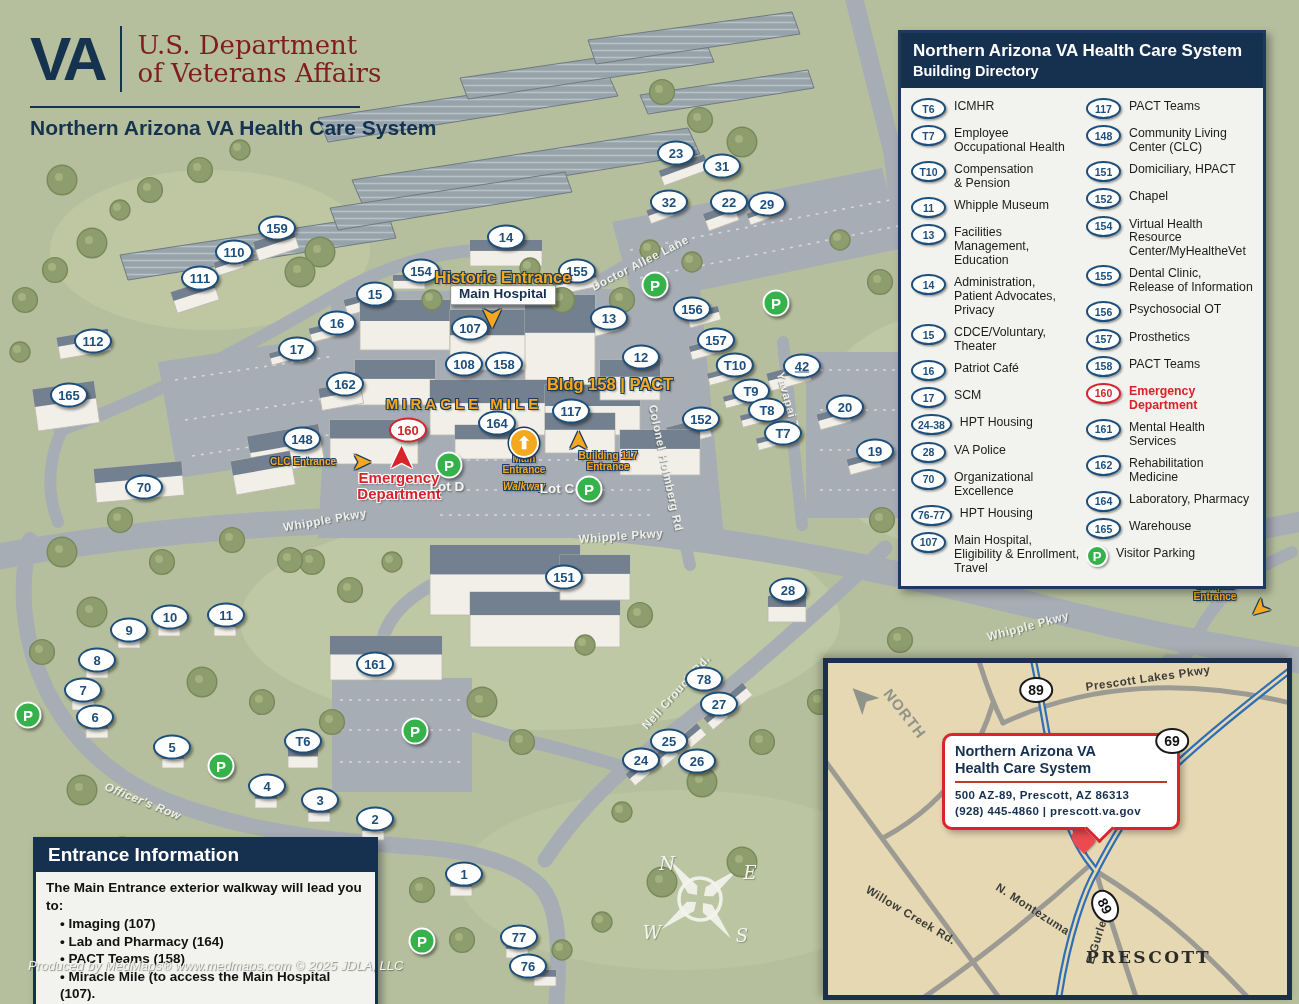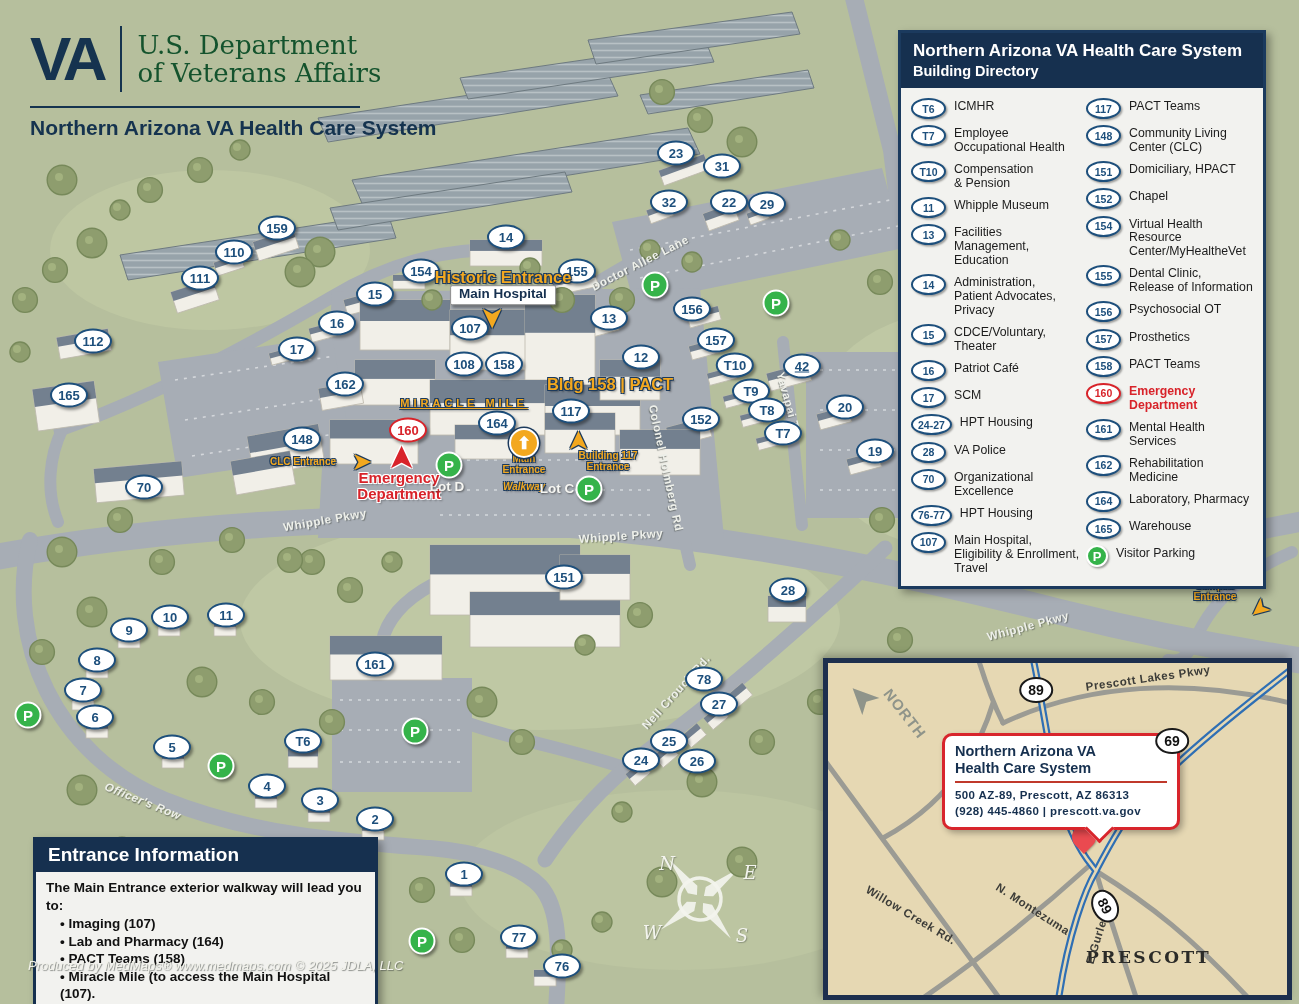--- a/index.html
+++ b/index.html
@@ -5,21 +5,21 @@
   html,body{margin:0;padding:0;background:#8f9777;}
   .canvas{position:relative;width:1299px;height:1004px;overflow:hidden;
     background:#b6bf9d;font-family:"Liberation Sans",sans-serif;}
   .canvas svg.base{position:absolute;left:0;top:0;z-index:1;}
 
   
   .hdr{position:absolute;left:30px;top:26px;z-index:8;color:#15334f;}
   .hdr-row{display:flex;align-items:center;gap:16px;}
   .va-logo{font-size:62px;font-weight:800;letter-spacing:-4px;color:#15334f;line-height:1;}
   .hdr-sep{width:2px;height:66px;background:#15334f;}
-  .hdr-dept{font-family:"DejaVu Serif",serif;font-size:26px;line-height:1.08;color:#14532d;}
+  .hdr-dept{font-family:"DejaVu Serif",serif;font-size:26px;line-height:1.08;color:#7f1d1d;}
   .hdr-rule{width:330px;height:2px;background:#15334f;margin:14px 0 8px 0;}
   .hdr-sub{font-size:21px;font-weight:700;color:#15334f;}
 
   
   .dir{position:absolute;left:898px;top:30px;width:368px;z-index:9;
     border:3px solid #1b3a5e;background:#f2f2ef;box-shadow:4px 4px 8px rgba(0,0,0,.35);box-sizing:border-box;}
   .dir-head{background:#16304f;color:#fff;padding:8px 12px 9px 12px;}
   .dir-title{font-size:17px;font-weight:800;}
   .dir-sub{font-size:14.5px;font-weight:700;margin-top:2px;}
   .dir-body{display:flex;gap:6px;padding:10px 8px 10px 10px;}
@@ -42,21 +42,21 @@
   .badge.red{border-color:#d8232a;color:#d8232a;}
   .pbadge{position:absolute;transform:translate(-50%,-50%);width:27px;height:27px;border-radius:50%;
     background:#35b34a;border:2.5px solid #fff;color:#fff;font-weight:800;font-size:15px;
     display:flex;align-items:center;justify-content:center;z-index:5;box-shadow:2px 2.5px 3px rgba(0,0,0,.4);box-sizing:border-box;}
 
   
   .map-label{position:absolute;transform:translate(-50%,-50%);z-index:6;text-align:center;white-space:pre-line;line-height:1.08;}
   .gold{color:#f3a81f;font-weight:800;font-size:10px;
     text-shadow:-1px -1px 0 #1c3a5c,1px -1px 0 #1c3a5c,-1px 1px 0 #1c3a5c,1px 1px 0 #1c3a5c,2px 2px 2px rgba(0,0,0,.35);}
   .gold.lg{font-size:16.5px;}
-  .gold.spread{letter-spacing:4px;font-size:11px;text-decoration:underline;}
+  .gold.spread{letter-spacing:4px;font-size:15px;}
   .gold.it{font-style:italic;}
   .redtxt{color:#d8232a;font-weight:800;font-size:15px;
     text-shadow:-1px -1px 0 #fff,1px -1px 0 #fff,-1px 1px 0 #fff,1px 1px 0 #fff,2px 2px 2px rgba(0,0,0,.3);}
   .whitebox{background:#fff;border:1px solid #8e8e8e;color:#16304f;font-weight:700;font-size:13.5px;
     padding:1px 8px 2px 8px;border-radius:2px;box-shadow:2px 2px 3px rgba(0,0,0,.35);}
   .lot{color:#f6f6f2;font-weight:700;font-size:13.5px;text-shadow:1px 1px 2px rgba(40,40,40,.6);}
   .street{position:absolute;z-index:4;color:#eef0ea;font-weight:700;font-size:11.5px;letter-spacing:.6px;
     text-shadow:1px 1px 1px rgba(70,75,70,.55);white-space:nowrap;}
   .street.it{font-style:italic;}
   .arrow{position:absolute;z-index:6;font-weight:700;line-height:1;
@@ -624,21 +624,21 @@
           </div>
           <div class="dir-entry">
             <div class="oval">16</div>
             <div class="dir-txt">Patriot Café</div>
           </div>
           <div class="dir-entry">
             <div class="oval">17</div>
             <div class="dir-txt">SCM</div>
           </div>
           <div class="dir-entry">
-            <div class="oval">24-27</div>
+            <div class="oval">24-38</div>
             <div class="dir-txt">HPT Housing</div>
           </div>
           <div class="dir-entry">
             <div class="oval">28</div>
             <div class="dir-txt">VA Police</div>
           </div>
           <div class="dir-entry">
             <div class="oval">70</div>
             <div class="dir-txt">Organizational
 Excellence</div>
@@ -788,21 +788,21 @@
       <div class="badge" style="left: 697px; top: 721px; margin-top: 40px;">26</div>
       <div class="badge" style="left: 303px; top: 741px;">T6</div>
       <div class="badge" style="left: 172px; top: 747px;">5</div>
       <div class="badge" style="left: 669px; top: 741px;">25</div>
       <div class="badge" style="left: 641px; top: 760px;">24</div>
       <div class="badge" style="left: 267px; top: 786px;">4</div>
       <div class="badge" style="left: 320px; top: 800px;">3</div>
       <div class="badge" style="left: 375px; top: 819px;">2</div>
       <div class="badge" style="left: 464px; top: 874px;">1</div>
       <div class="badge" style="left: 519px; top: 937px;">77</div>
-      <div class="badge" style="left: 562px; top: 966px;">76</div>
+      <div class="badge" style="left: 528px; top: 966px;">76</div>
       <div class="pbadge" style="left: 655px; top: 285px;">P</div>
       <div class="pbadge" style="left: 776px; top: 303px;">P</div>
       <div class="pbadge" style="left: 449px; top: 465px;">P</div>
       <div class="pbadge" style="left: 589px; top: 489px;">P</div>
       <div class="pbadge" style="left: 28px; top: 715px;">P</div>
       <div class="pbadge" style="left: 221px; top: 766px;">P</div>
       <div class="pbadge" style="left: 415px; top: 731px;">P</div>
       <div class="pbadge" style="left: 422px; top: 941px;">P</div>
     </div>
   <div id="labels">

